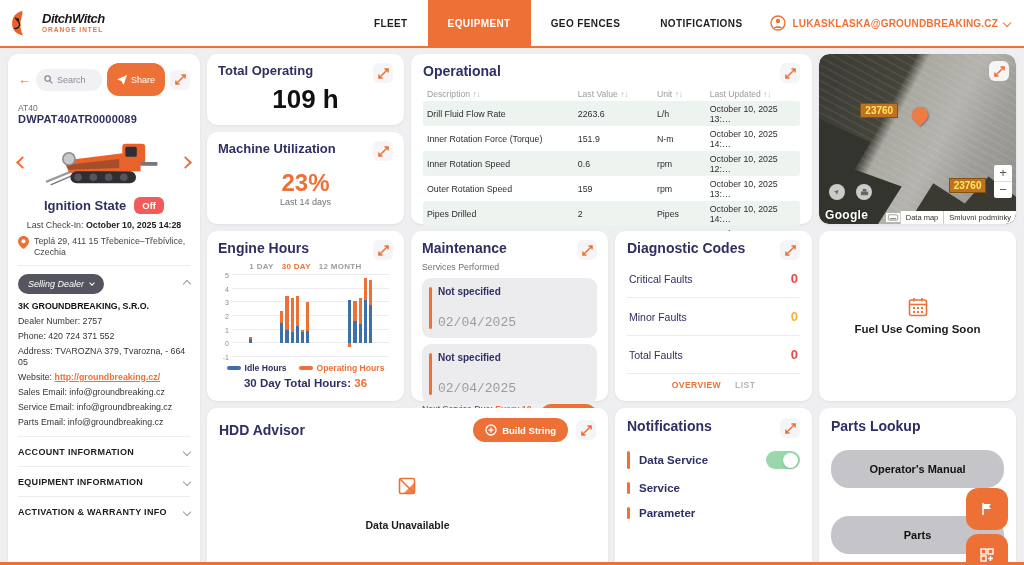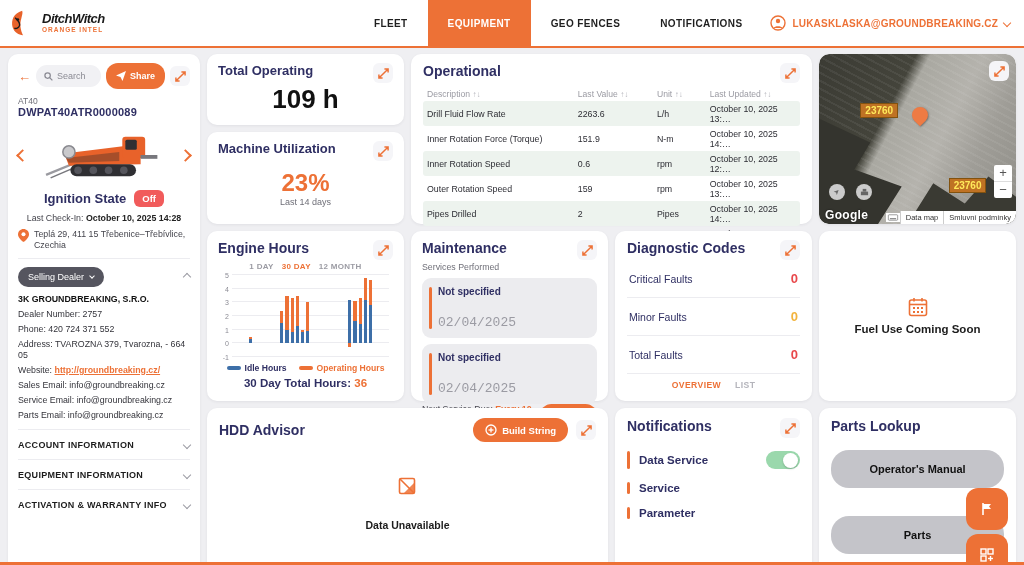--- a/index.html
+++ b/index.html
@@ -27,35 +27,35 @@
   .card { background:#fff; border-radius:10px; box-shadow:0 1px 3px rgba(40,40,60,.07); position:relative; }
   .card-title { font-size:13px; font-weight:bold; color:#2f2f63; }
   .expand-btn { width:20px; height:20px; border-radius:6px; background:#f5f5f8; display:flex; align-items:center; justify-content:center; cursor:pointer; flex:0 0 auto; }
 
   
   .sidebar { grid-column:1; grid-row:1/4; padding:9px 10px; overflow:hidden; }
   .sb-top { display:flex; align-items:center; gap:5px; }
   .back-arrow { color:#ED7136; font-size:13px; font-weight:bold; cursor:pointer; }
   .search-pill { flex:1; background:#f1f1f4; border-radius:12px; height:22px; display:flex; align-items:center; gap:4px; padding:0 8px; cursor:text; }
   .search-pill span { font-size:9px; color:#8b8b94; }
-  .share-btn { background:#ED7136; color:#fff; border:none; border-radius:12px; height:26px; padding:0 10px; font-size:9px; font-weight:bold; display:flex; align-items:center; gap:4px; cursor:pointer; font-family:inherit; }
+  .share-btn { background:#ED7136; color:#fff; border:none; border-radius:12px; height:33px; padding:0 10px; font-size:9px; font-weight:normal; display:flex; align-items:center; gap:4px; cursor:pointer; font-family:inherit; }
   .model { font-size:8.5px; color:#6f6f78; margin-top:7px; }
   .serial { font-size:11px; font-weight:bold; color:#2f2f63; letter-spacing:0.2px; }
   .carousel { display:flex; align-items:center; justify-content:space-between; margin:6px 0 2px; }
   .c-chev { width:9px; height:9px; border-right:2.5px solid #ED7136; border-bottom:2.5px solid #ED7136; cursor:pointer; }
   .c-chev.left { transform:rotate(135deg); }
   .c-chev.right { transform:rotate(-45deg); }
   .ign-row { display:flex; align-items:center; justify-content:center; gap:8px; margin-top:4px; }
   .ign-label { font-size:13px; font-weight:bold; color:#2f2f63; }
   .off-badge { background:#F15B5B; color:#fff; font-size:9.5px; font-weight:bold; border-radius:6px; padding:3px 8px; }
   .checkin { font-size:8.8px; color:#44444c; text-align:center; margin-top:6px; }
   .checkin b { color:#222; }
   .loc-row { display:flex; gap:5px; margin-top:6px; font-size:8.8px; color:#44444c; line-height:1.25; padding-bottom:7px; border-bottom:1px solid #ececf0; }
   .dealer-row { display:flex; align-items:center; justify-content:space-between; margin-top:8px; }
-  .dealer-pill { background:#55555f; color:#fff; border:none; font-size:9px; border-radius:12px; padding:5px 10px; display:flex; align-items:center; gap:6px; cursor:pointer; font-family:inherit; }
+  .dealer-pill { background:#55555f; color:#fff; border:none; font-size:9px; border-radius:12px; padding:5px 10px; display:flex; align-items:center; gap:6px; cursor:pointer; font-family:inherit;font-style:italic; }
   .dealer-pill .chev { border-color:#fff; width:4px; height:4px; margin-top:-2px; }
   .dl { font-size:8.8px; color:#33333a; margin-top:4.5px; line-height:1.2; }
   .dl.name { font-weight:bold; color:#111; margin-top:7px; }
   .dl a { color:#ED7136; font-weight:bold; }
   .accordion { border-top:1px solid #ececf0; margin-top:9px; padding-top:10px; display:flex; align-items:center; justify-content:space-between; cursor:pointer; }
   .accordion .acc-label { font-size:9px; font-weight:bold; color:#1c1c1c; letter-spacing:0.3px; }
 
   
   .stack { grid-column:2; grid-row:1; display:flex; flex-direction:column; gap:7px; }
   .stat-card { flex:1; padding:9px 11px; display:flex; flex-direction:column; }

